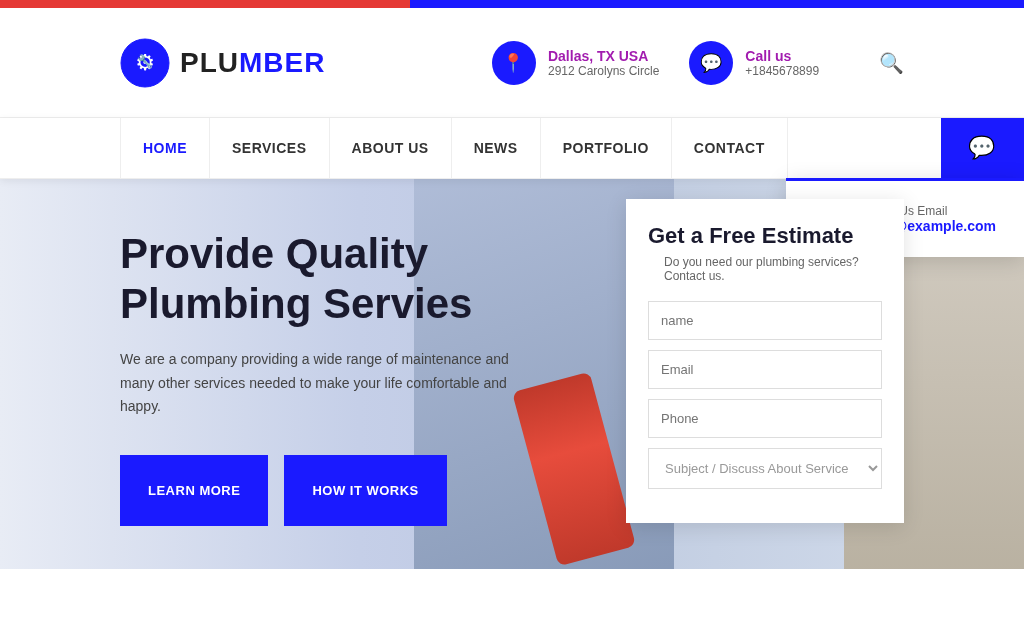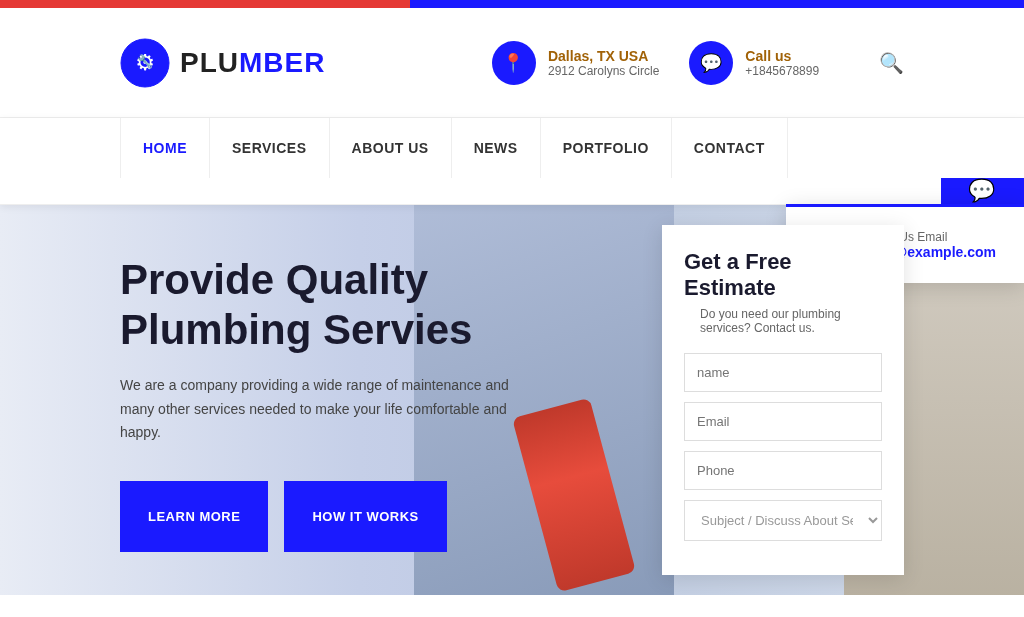--- a/index.html
+++ b/index.html
@@ -55,21 +55,21 @@
       border-radius: 50%;
       background: #1a1aff;
       display: flex;
       align-items: center;
       justify-content: center;
       color: #fff;
       font-size: 18px;
     }
     .info-text .label {
       font-size: 14px;
-      color: #a16207;
+      color: #a21caf;
       font-weight: 600;
     }
     .info-text .value {
       font-size: 12px;
       color: #666;
     }
     .header-search {
       margin-left: 30px;
       font-size: 20px;
       color: #333;
@@ -249,21 +249,21 @@
       text-transform: uppercase;
       cursor: pointer;
       letter-spacing: 0.5px;
     }
 
     
     .estimate-card {
       position: absolute;
       right: 120px;
       top: 20px;
-      width: 242px;
+      width: 278px;
       background: #fff;
       padding: 24px 22px;
       box-shadow: 0 4px 20px rgba(0,0,0,0.12);
       z-index: 20;
     }
     .estimate-title {
       font-size: 22px;
       font-weight: 800;
       color: #1a1a2e;
       margin-bottom: 6px;
@@ -319,21 +319,21 @@
       <div class="info-icon-wrap">💬</div>
       <div class="info-text">
         <div class="label">Call us</div>
         <div class="value">+1845678899</div>
       </div>
     </div>
     <div class="header-search">🔍</div>
   </div>
 </header>
 
-<nav class="nav-bar" style="position:relative;flex-direction:column;">
+<nav class="nav-bar" style="position:relative;">
   <ul class="nav-links">
     <li>
       <a href="#" class="active">HOME</a>
     </li>
     <li>
       <a href="#">SERVICES</a>
     </li>
     <li>
       <a href="#">ABOUT US</a>
     </li>

